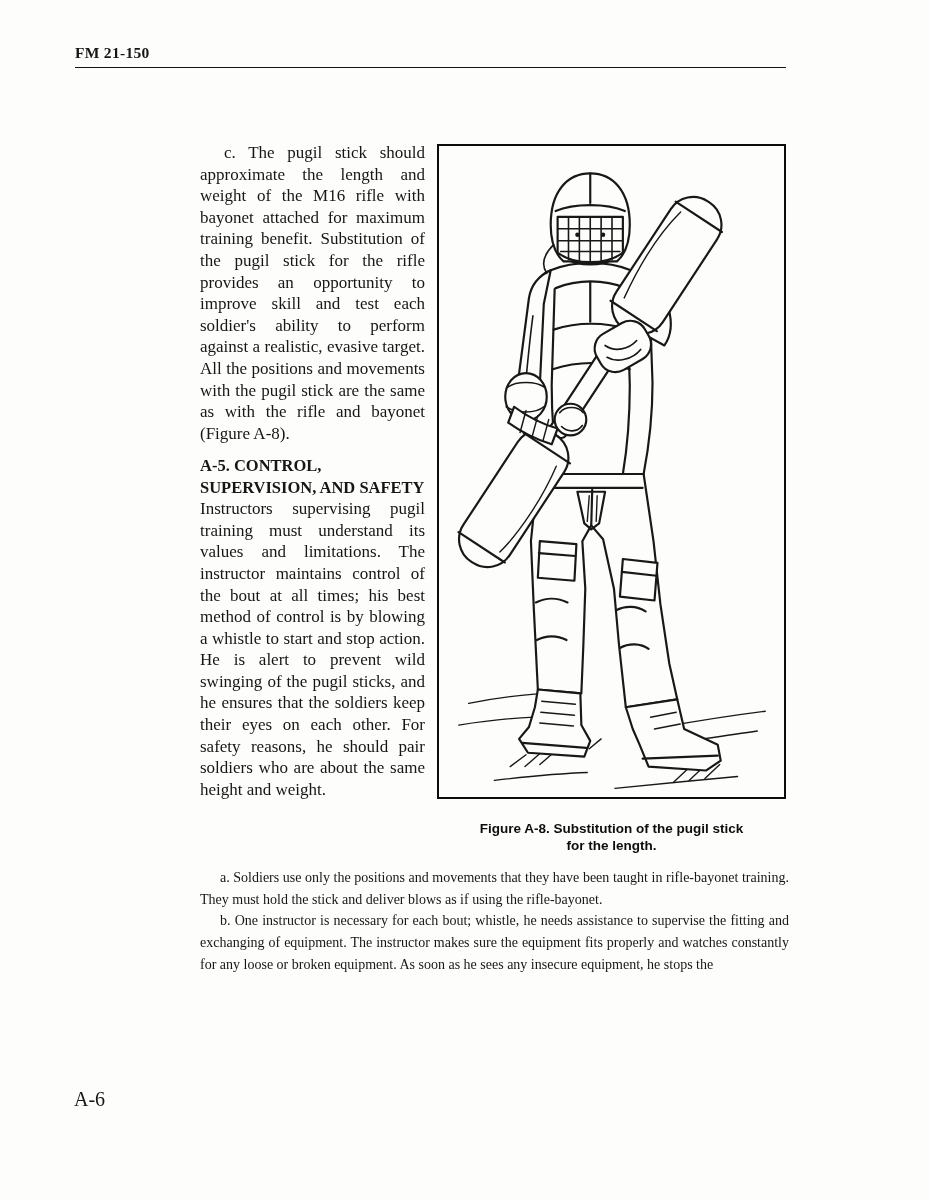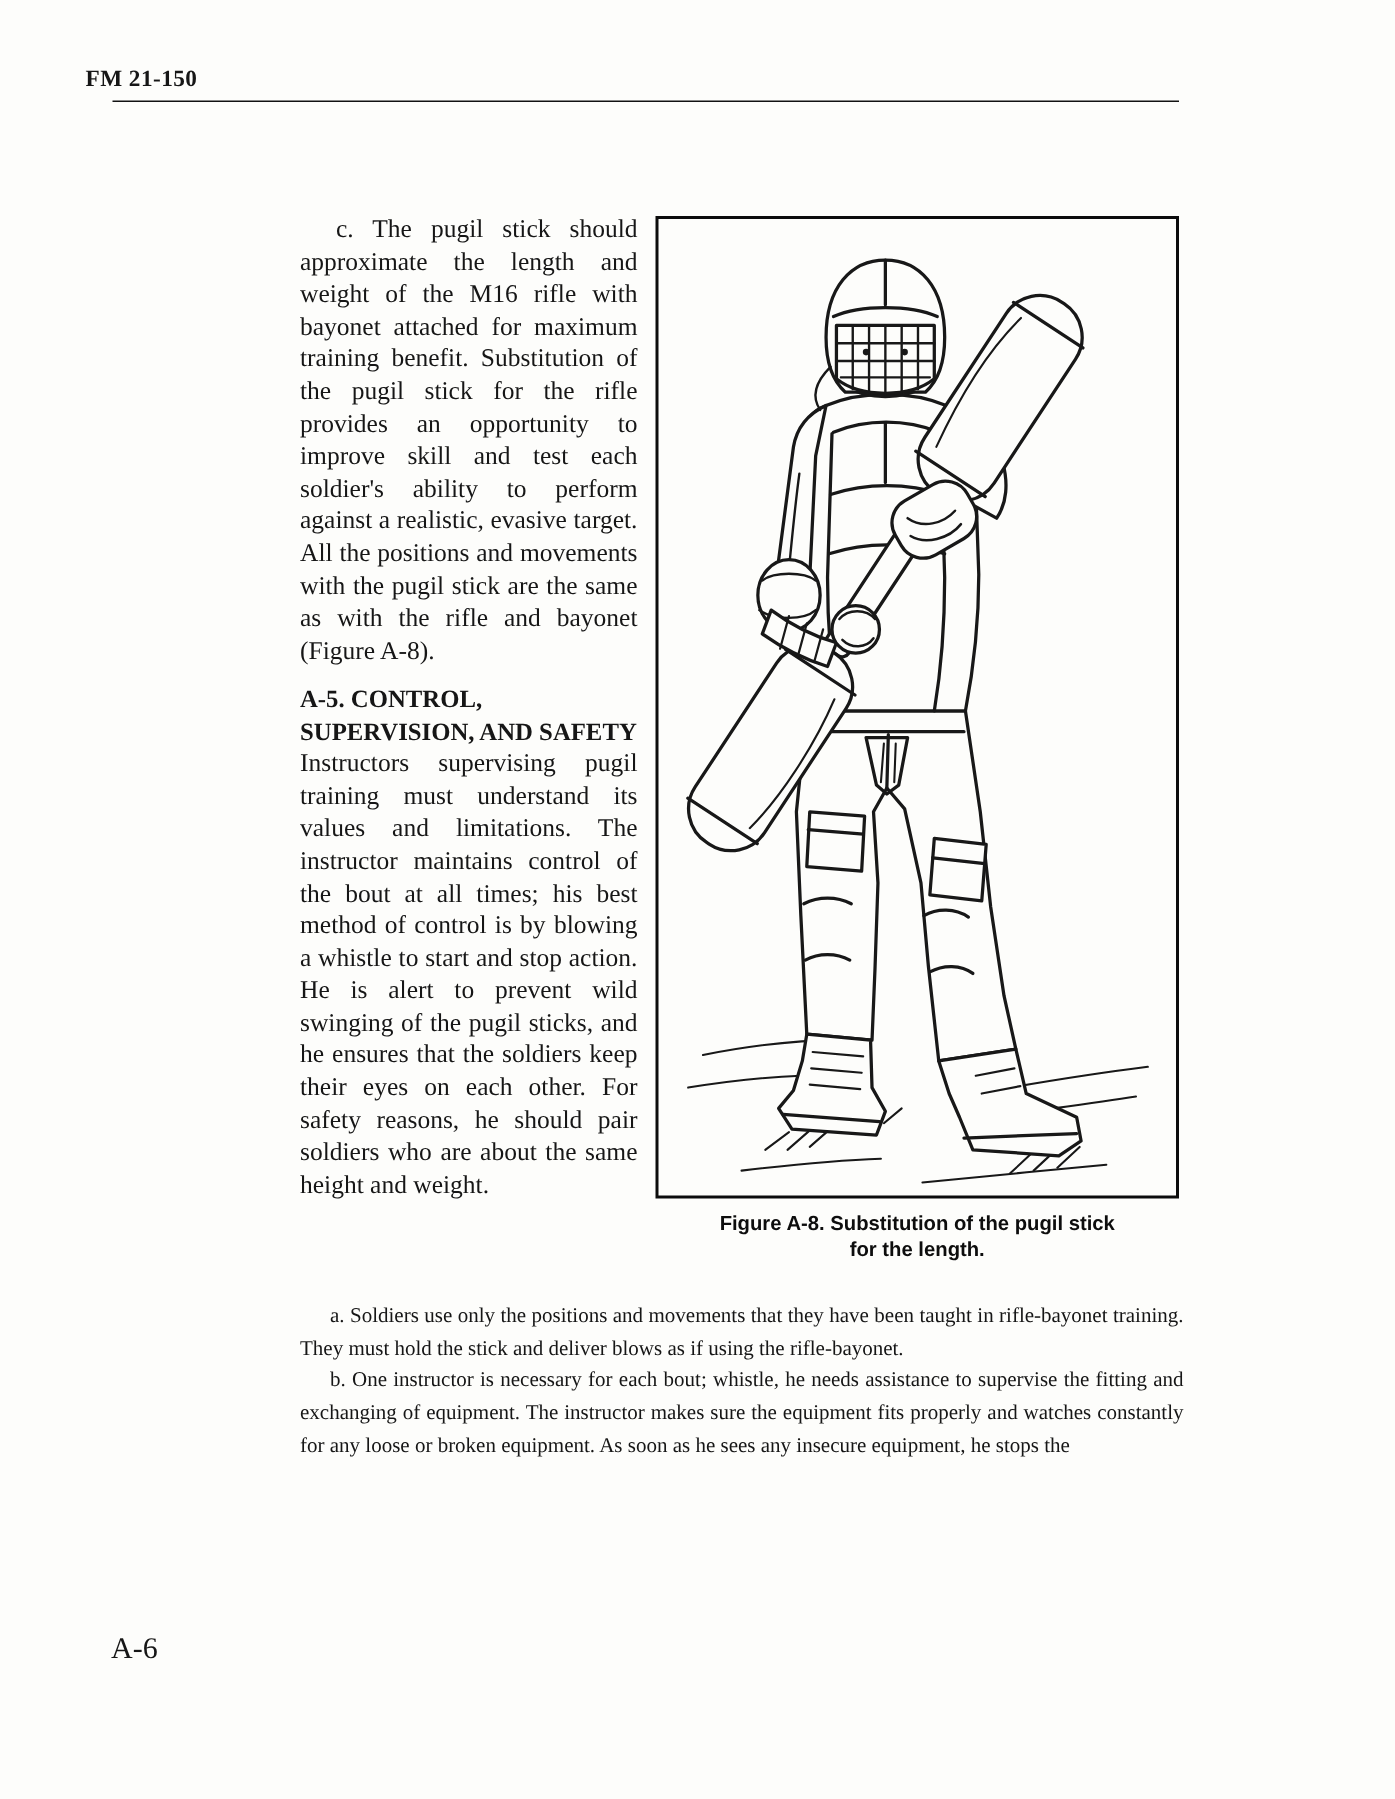--- a/index.html
+++ b/index.html
@@ -10,21 +10,21 @@
     font-family: "Liberation Serif", serif;
   }
   .page {
     position: relative;
     width: 930px; height: 1199px;
     background: #fdfdfb;
     color: #161616;
     overflow: hidden;
   }
   .doc-id {
-    position: absolute; left: 57px; top: 44px;
+    position: absolute; left: 75px; top: 44px;
     font-size: 15.5px; font-weight: bold; letter-spacing: 0.3px;
   }
   .header-rule {
     position: absolute; left: 75px; top: 67px;
     width: 711px; height: 0;
     border-top: 1.6px solid #121212;
   }
   .left-col {
     position: absolute; left: 200px; top: 142px; width: 225px;
   }
@@ -43,21 +43,21 @@
     position: absolute; left: 437px; top: 144px; width: 349px;
     margin: 0;
   }
   .figure-box {
     width: 349px; height: 655px;
     border: 2.5px solid #0c0c0c;
     background: #fdfdfb;
   }
   .figure-box svg { display: block; width: 100%; height: 100%; }
   .figure-caption {
-    margin-top: 8px;
+    margin-top: 21px;
     text-align: center;
     font-family: "Liberation Sans", sans-serif;
     font-weight: bold;
     font-size: 13.5px; line-height: 17px;
     color: #0d0d0d;
   }
   .bottom {
     position: absolute; left: 200px; top: 867px; width: 589px;
   }
   .bottom p {

